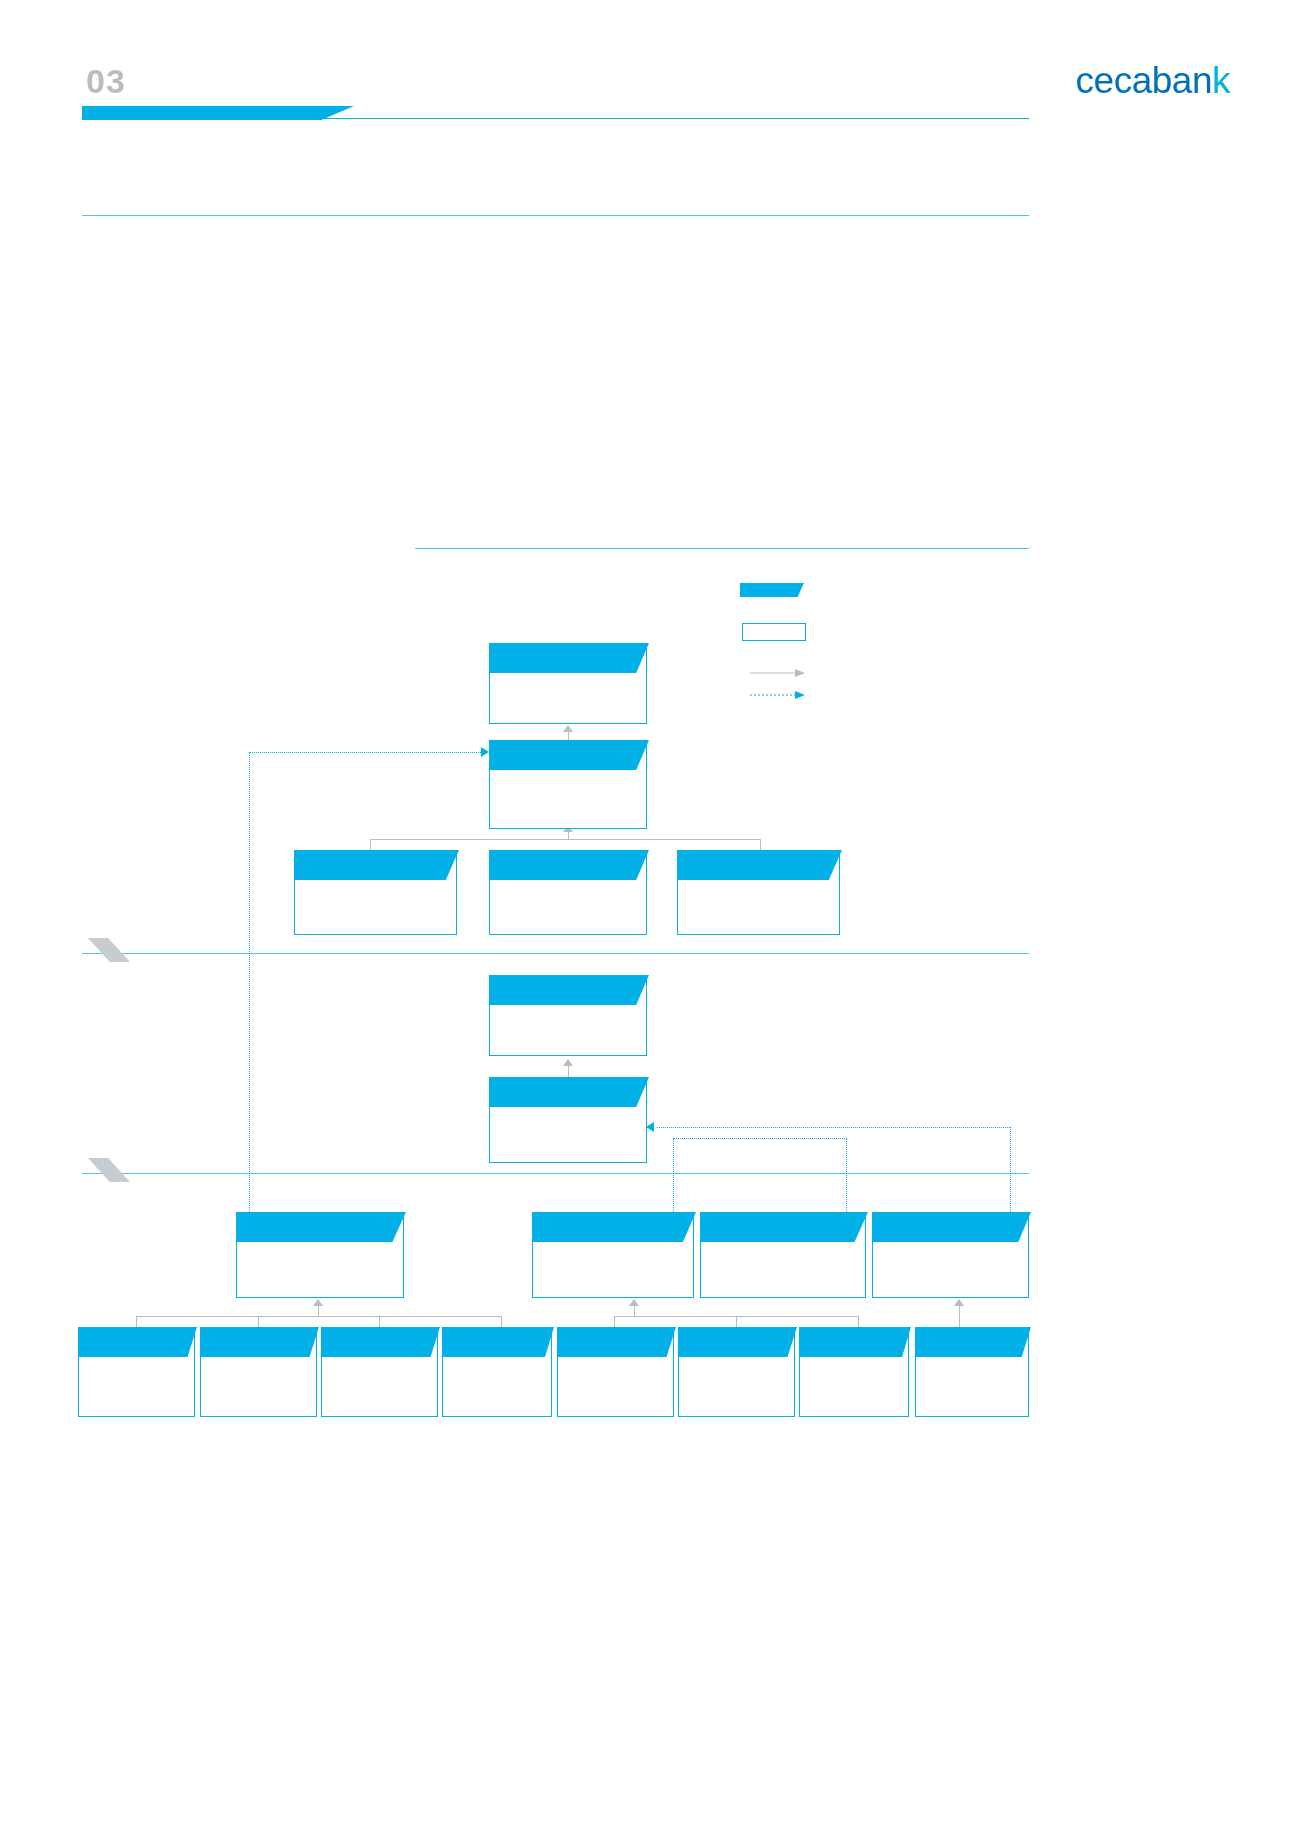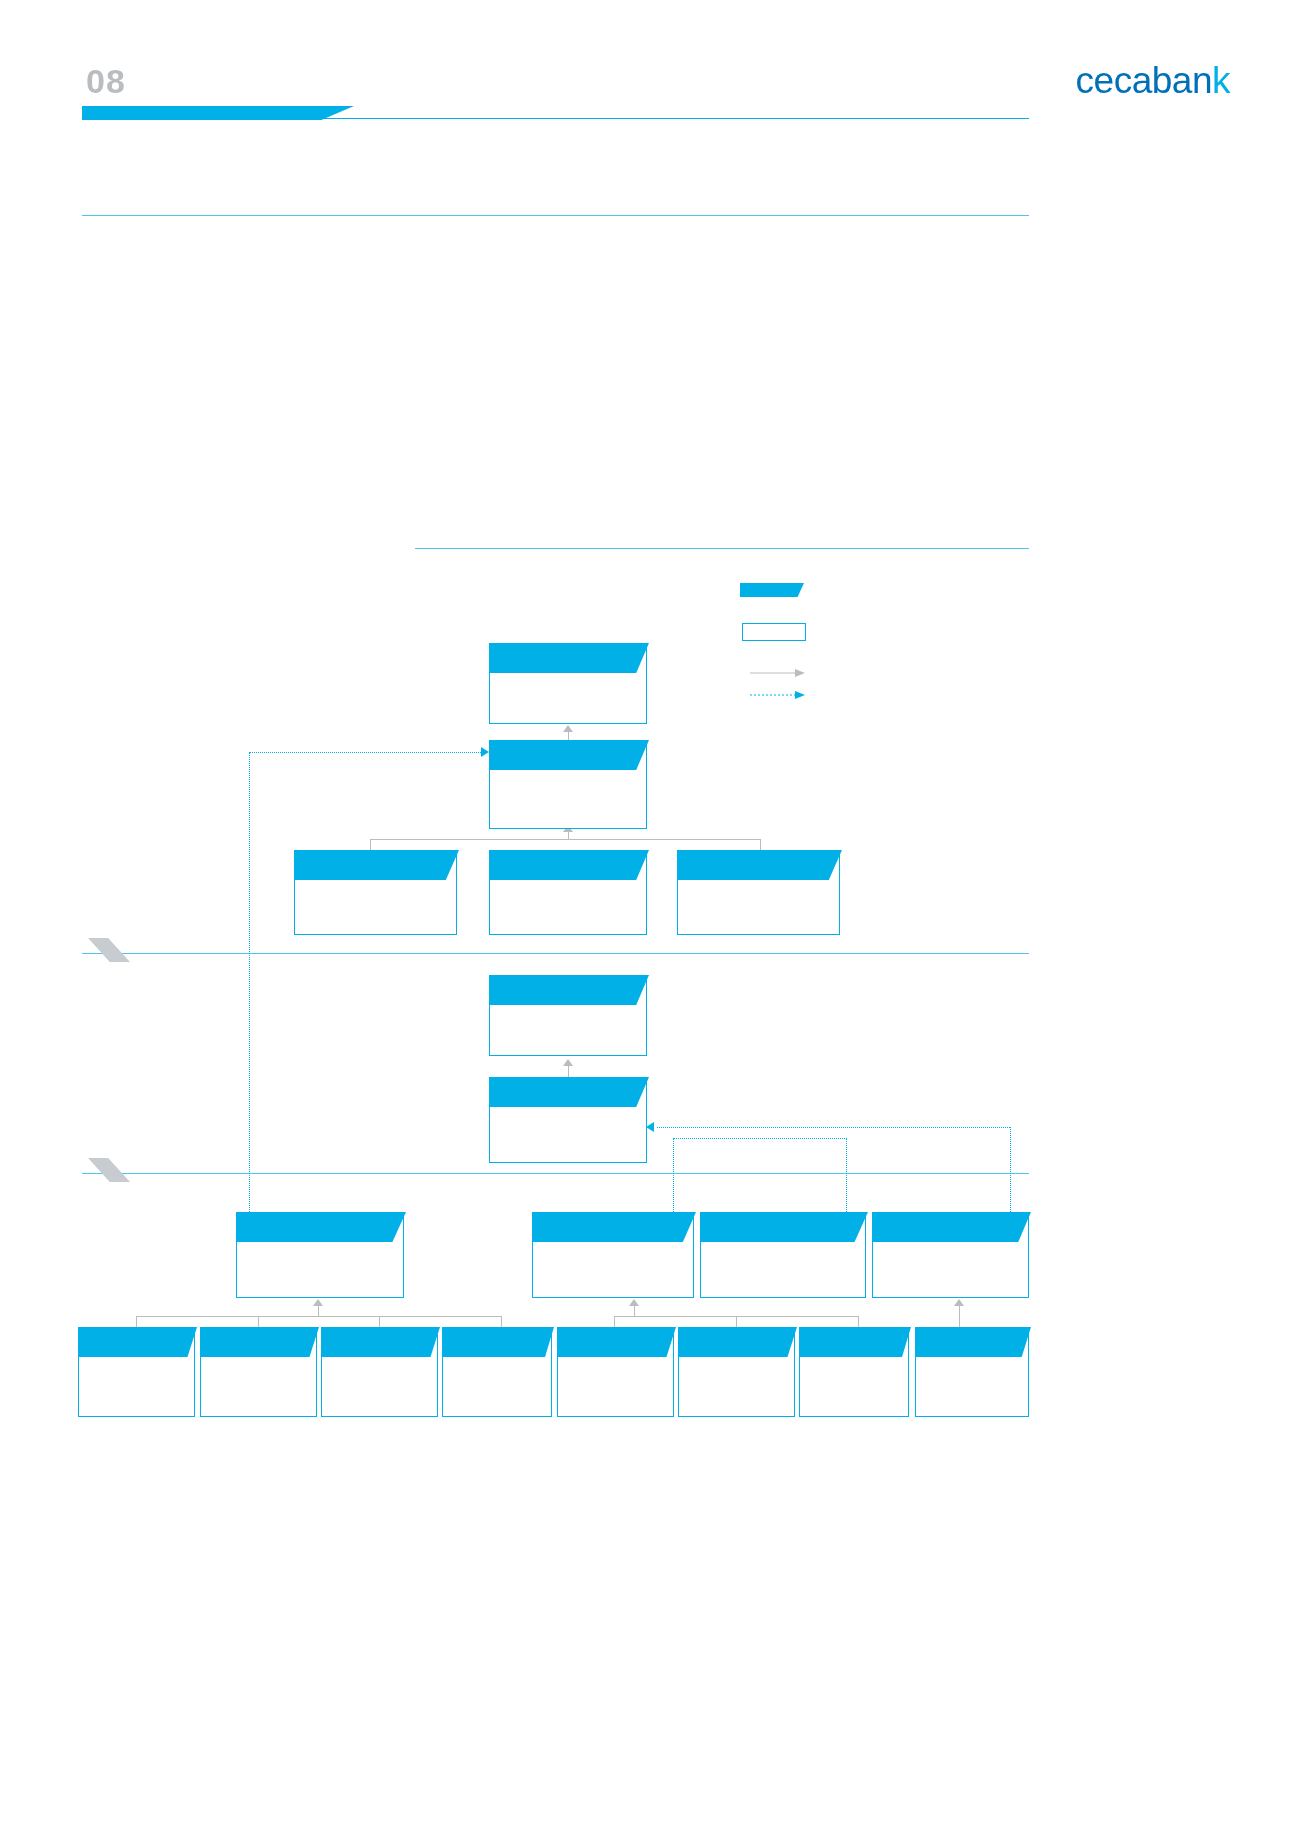--- a/index.html
+++ b/index.html
@@ -181,21 +181,21 @@
     position: absolute;
     width: 0; height: 0;
     border-top: 5px solid transparent;
     border-bottom: 5px solid transparent;
     border-right: 8px solid #00b0e6;
   }
 </style>
 </head>
 <body>
 
-<div class="page-number">08</div>
+<div class="page-number">03</div>
 <div class="header-bar"></div>
 <div class="header-rule"></div>
 <div class="brand"><span>cecaban</span><span class="k-accent">k</span></div>
 
 <div class="rule-top"></div>
 <div class="rule-mid"></div>
 
 <div class="legend-filled"></div>
 <div class="legend-outline"></div>
 <svg class="legend-solid-arrow" viewBox="0 0 55 10">

